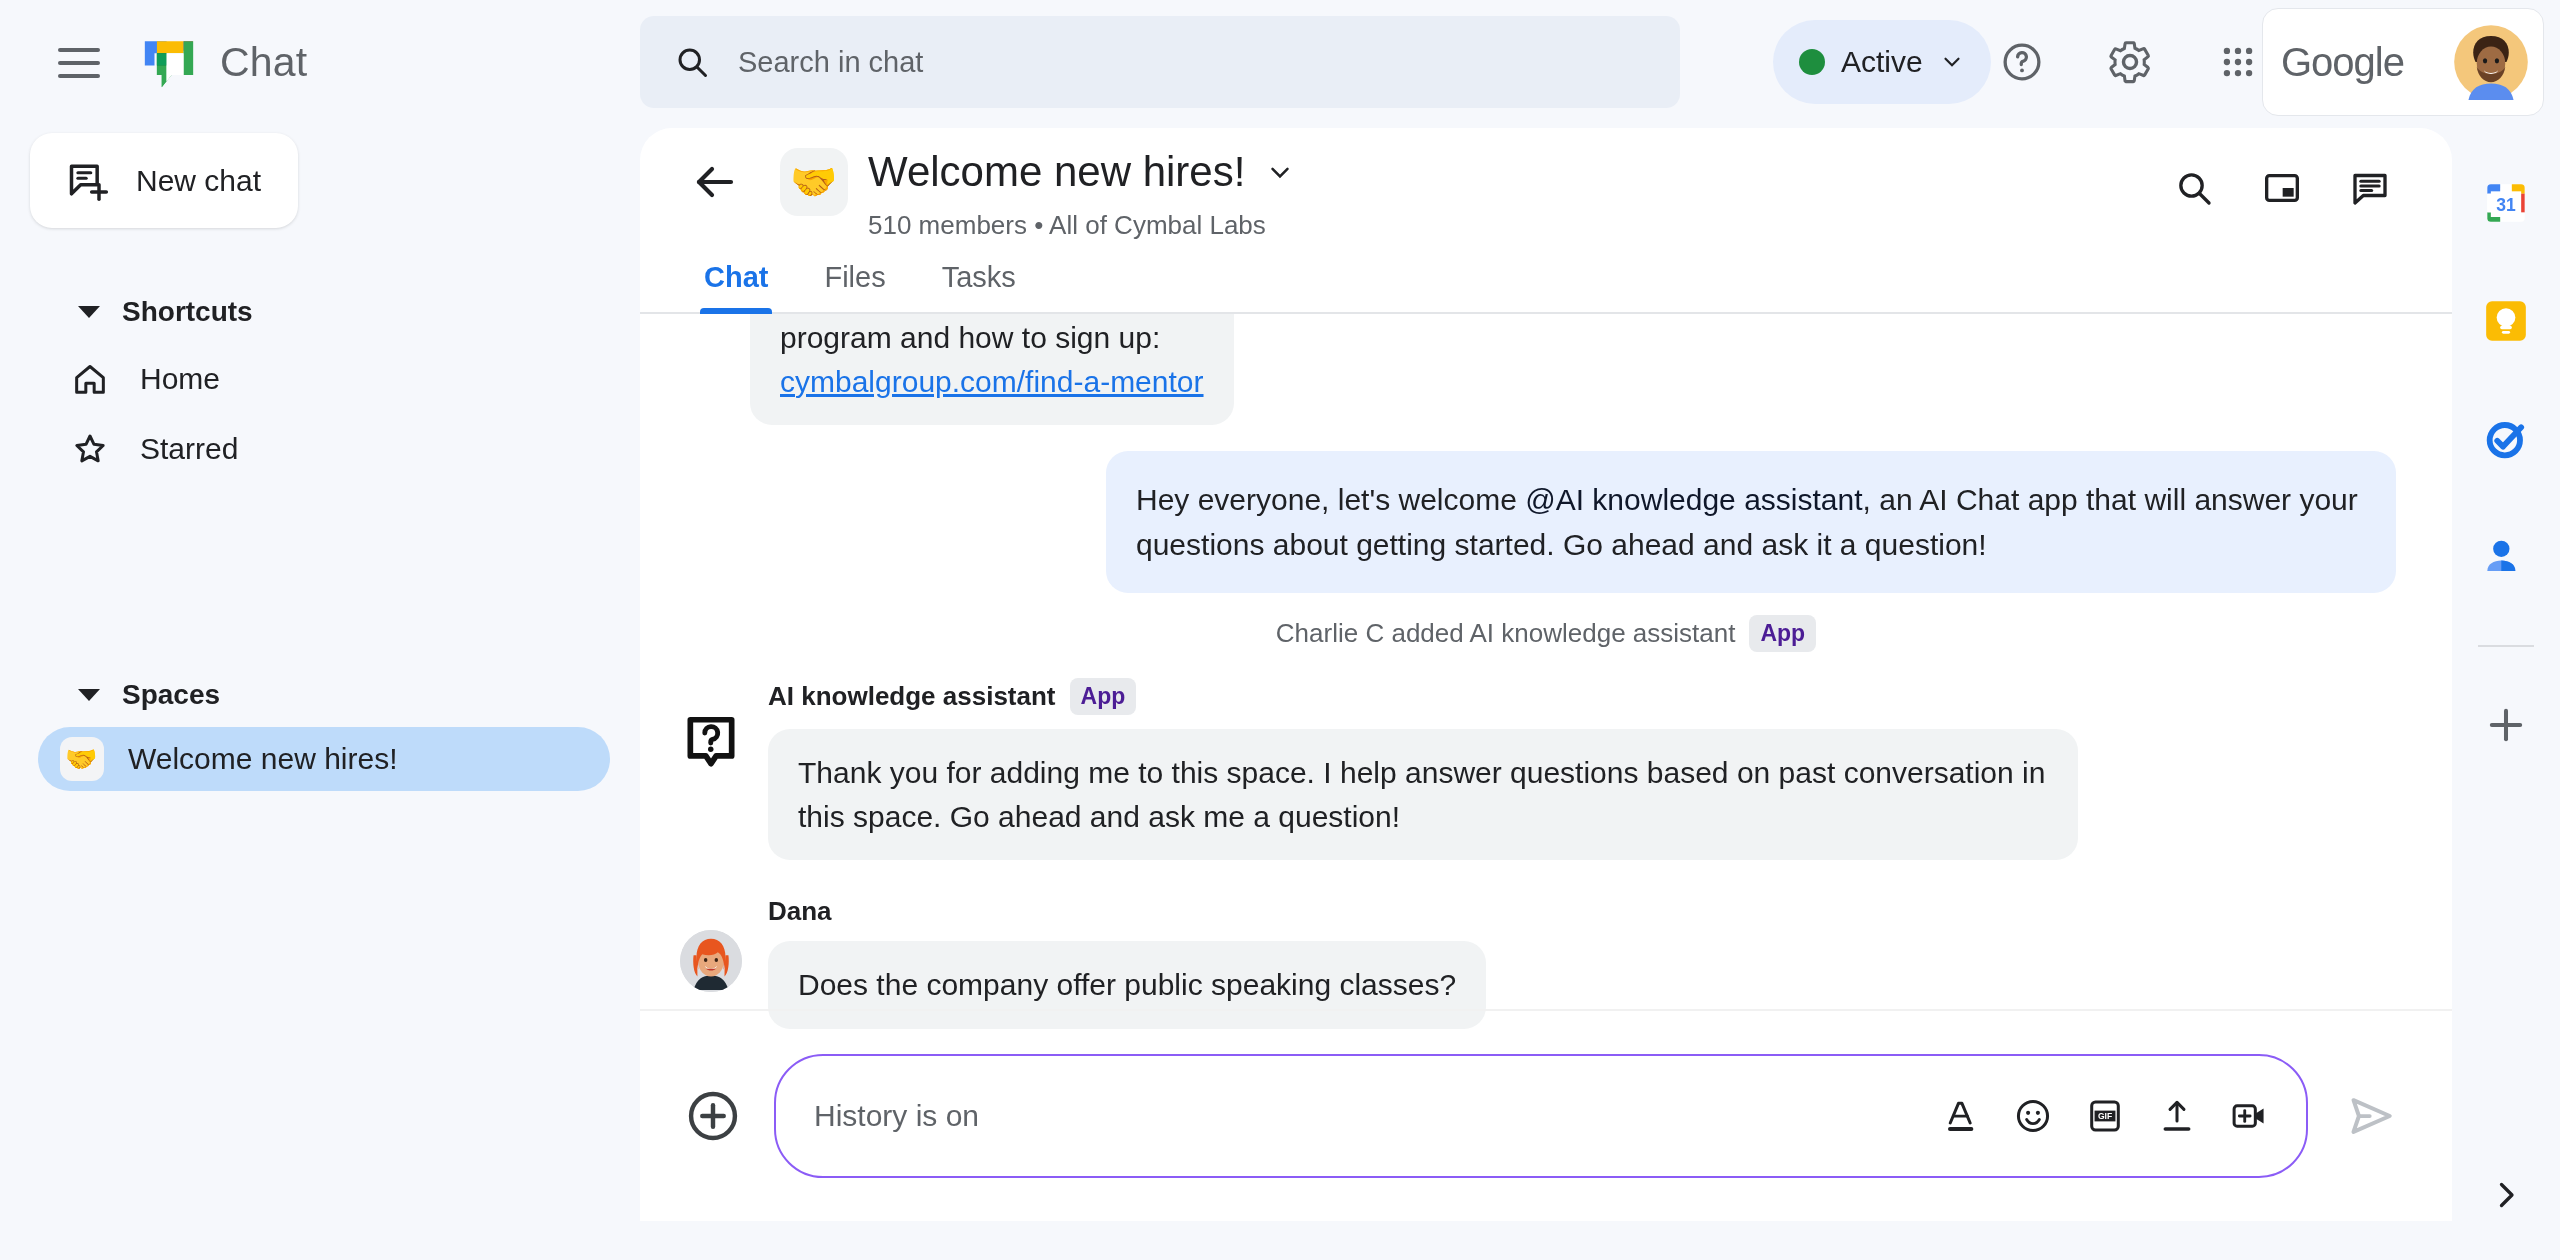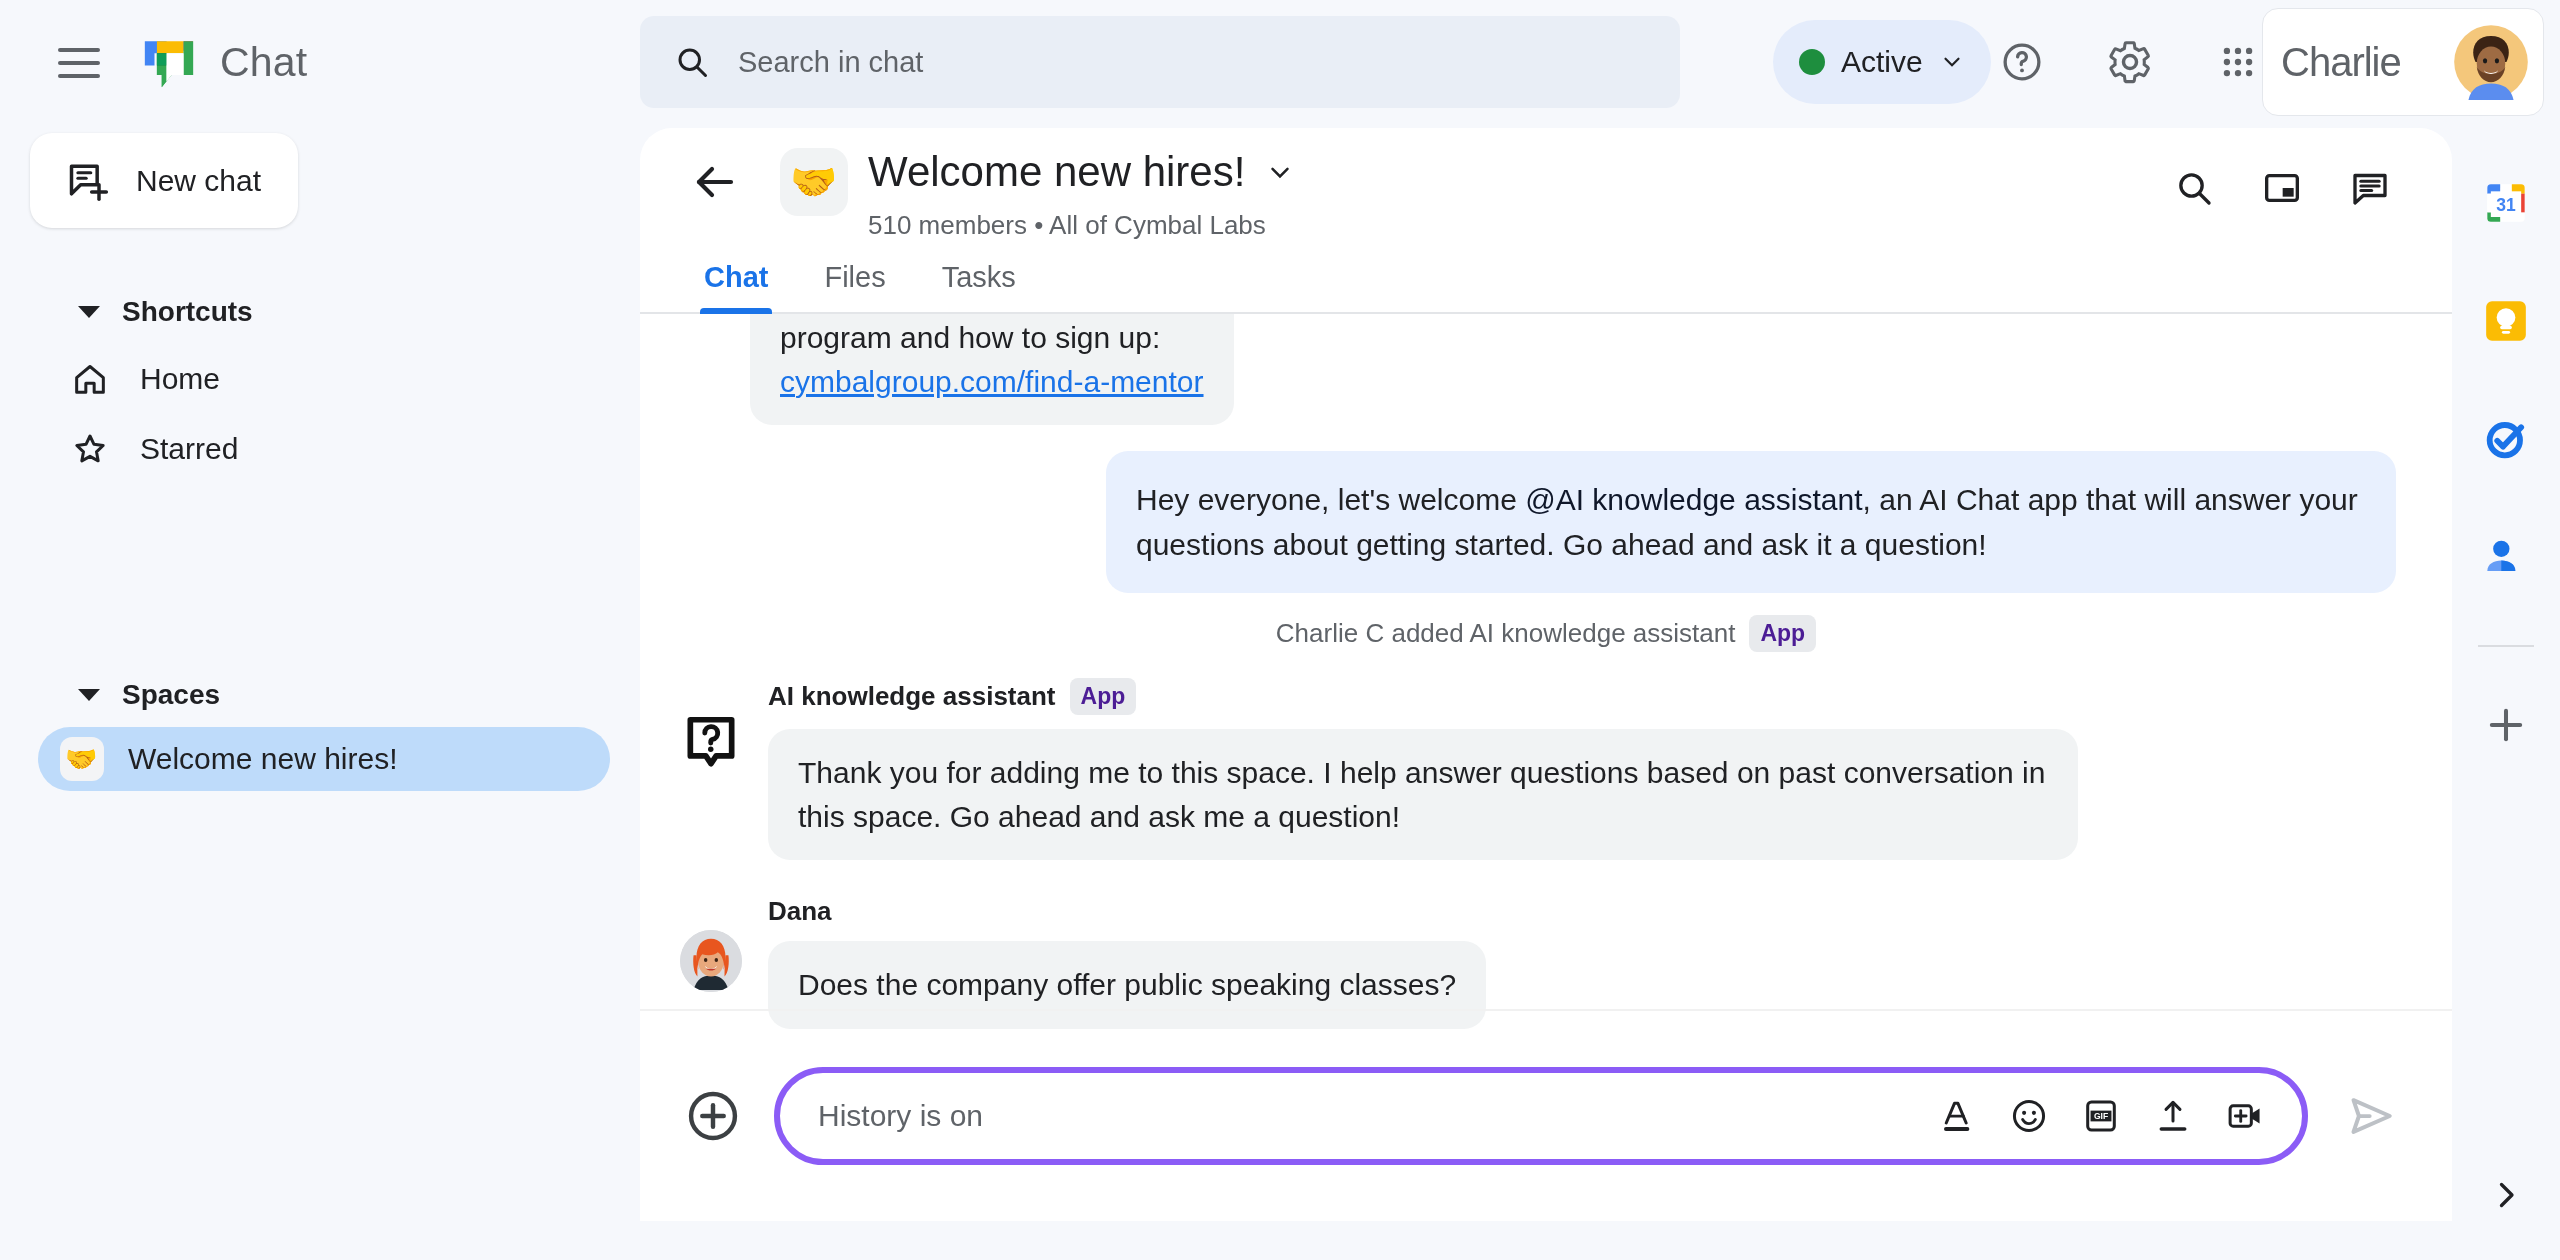--- a/index.html
+++ b/index.html
@@ -185,22 +185,22 @@
   
   .compose-area {
     position: absolute; left: 0; bottom: 0; width: 100%; height: 212px;
     border-top: 2px solid #f1f1f1; display: flex; align-items: center; padding: 0 44px;
   }
   .plus-btn {
     width: 58px; height: 58px; border-radius: 50%; flex-shrink: 0;
     display: flex; align-items: center; justify-content: center; cursor: pointer;
   }
   .compose-box {
-    flex: 1; height: 98px; margin-left: 32px;
-    border: 6px solid #8b5cf6; border-radius: 49px;
+    flex: 1; height: 124px; margin-left: 32px;
+    border: 2px solid #8b5cf6; border-radius: 49px;
     display: flex; align-items: center; padding: 0 38px; cursor: text;
   }
   .compose-ph { font-size: 30px; color: #5f6368; flex: 1; }
   .compose-icons { display: flex; align-items: center; gap: 34px; }
   .cicon { cursor: pointer; display: flex; align-items: center; justify-content: center; }
   .send-btn {
     width: 74px; height: 74px; margin-left: 26px; flex-shrink: 0;
     display: flex; align-items: center; justify-content: center; cursor: pointer;
   }
 
@@ -292,21 +292,21 @@
             <circle cx="12" cy="12" r="2"></circle>
             <circle cx="19" cy="12" r="2"></circle>
           <circle cx="5" cy="19" r="2"></circle>
             <circle cx="12" cy="19" r="2"></circle>
             <circle cx="19" cy="19" r="2"></circle>
         </g>
       </svg>
     </div>
 
     <div class="acctbox">
-      <span class="google-word">Charlie</span>
+      <span class="google-word">Google</span>
       <svg width="76" height="76" viewBox="0 0 64 64">
         <circle cx="32" cy="32" r="31" fill="#f4c77b"></circle>
         <path d="M32 10c-10 0-15 6-15 14 0 3 1 6 2 8h26c1-2 2-5 2-8 0-8-5-14-15-14z" fill="#3b2314"></path>
         <ellipse cx="32" cy="33" rx="12" ry="14" fill="#9e6b43"></ellipse>
         <path d="M20 36c1 8 6 13 12 13s11-5 12-13c-2 4-6 6-12 6s-10-2-12-6z" fill="#6b4226"></path>
         <ellipse cx="27" cy="31" rx="1.8" ry="2.2" fill="#1a1a1a"></ellipse>
         <ellipse cx="37" cy="31" rx="1.8" ry="2.2" fill="#1a1a1a"></ellipse>
         <path d="M26 39c2 3 10 3 12 0-1 4-11 4-12 0z" fill="#fff"></path>
         <path d="M13 64c2-10 9-14 19-14s17 4 19 14z" fill="#5b8def"></path>
       </svg>

